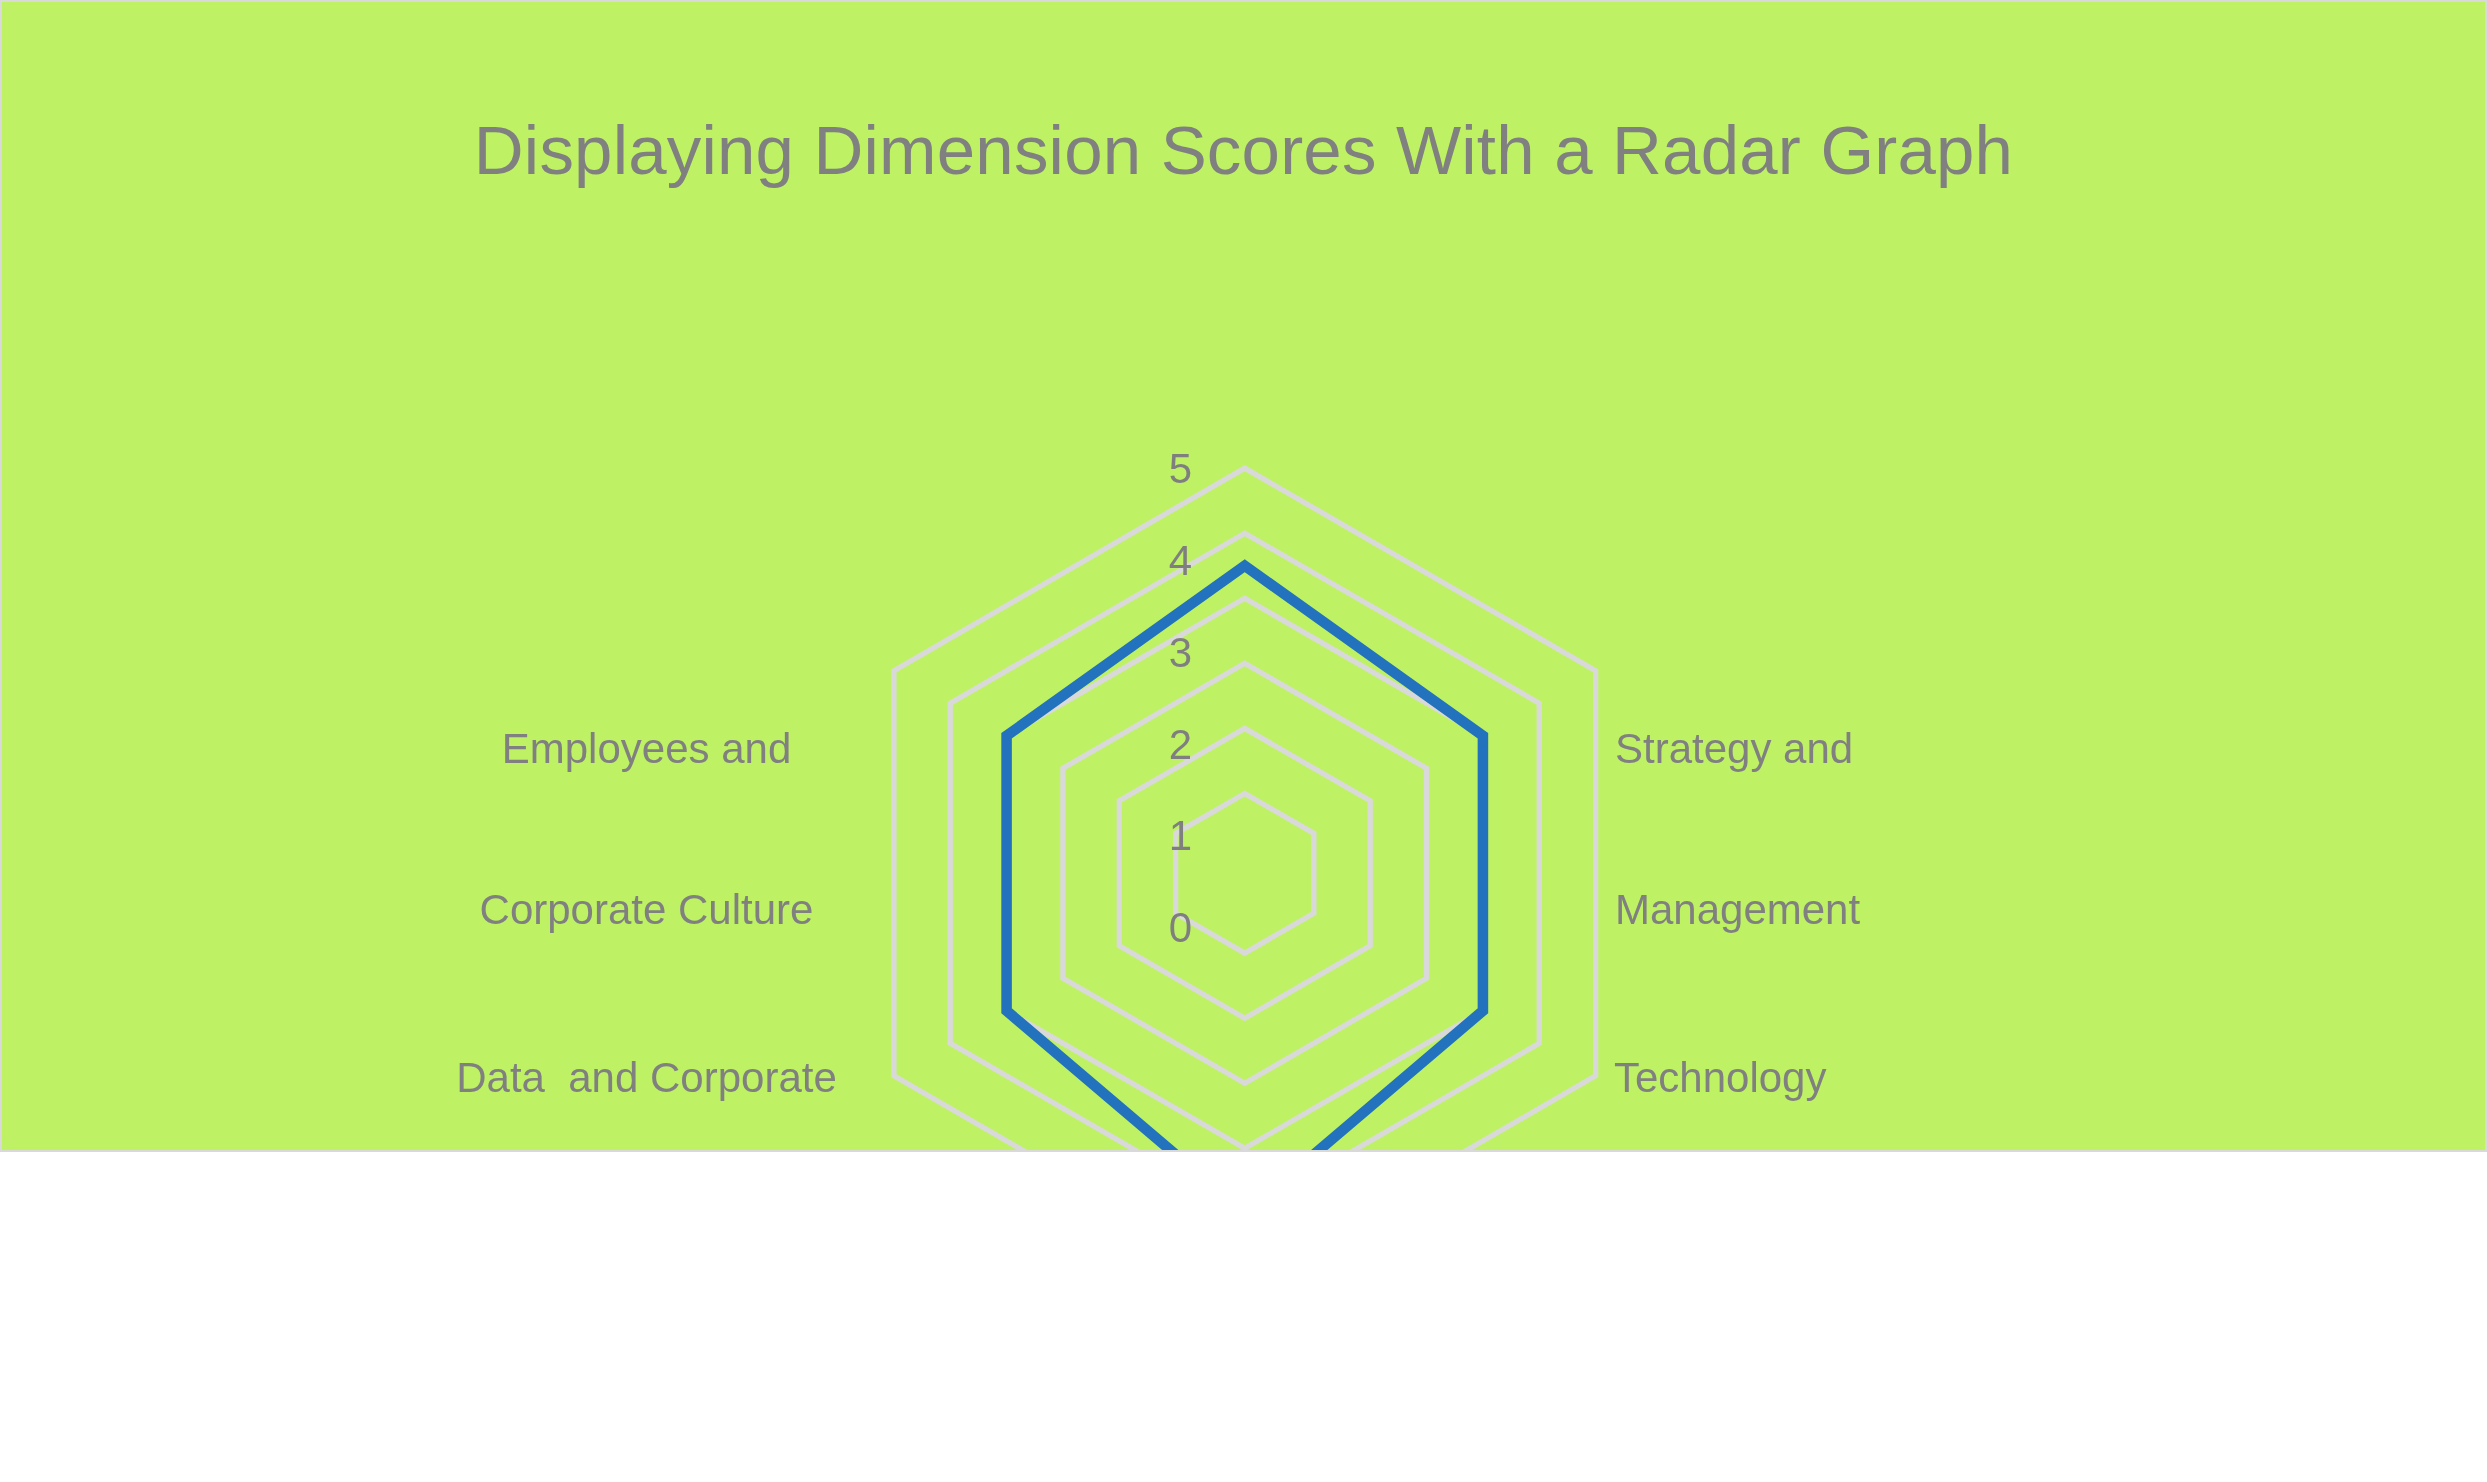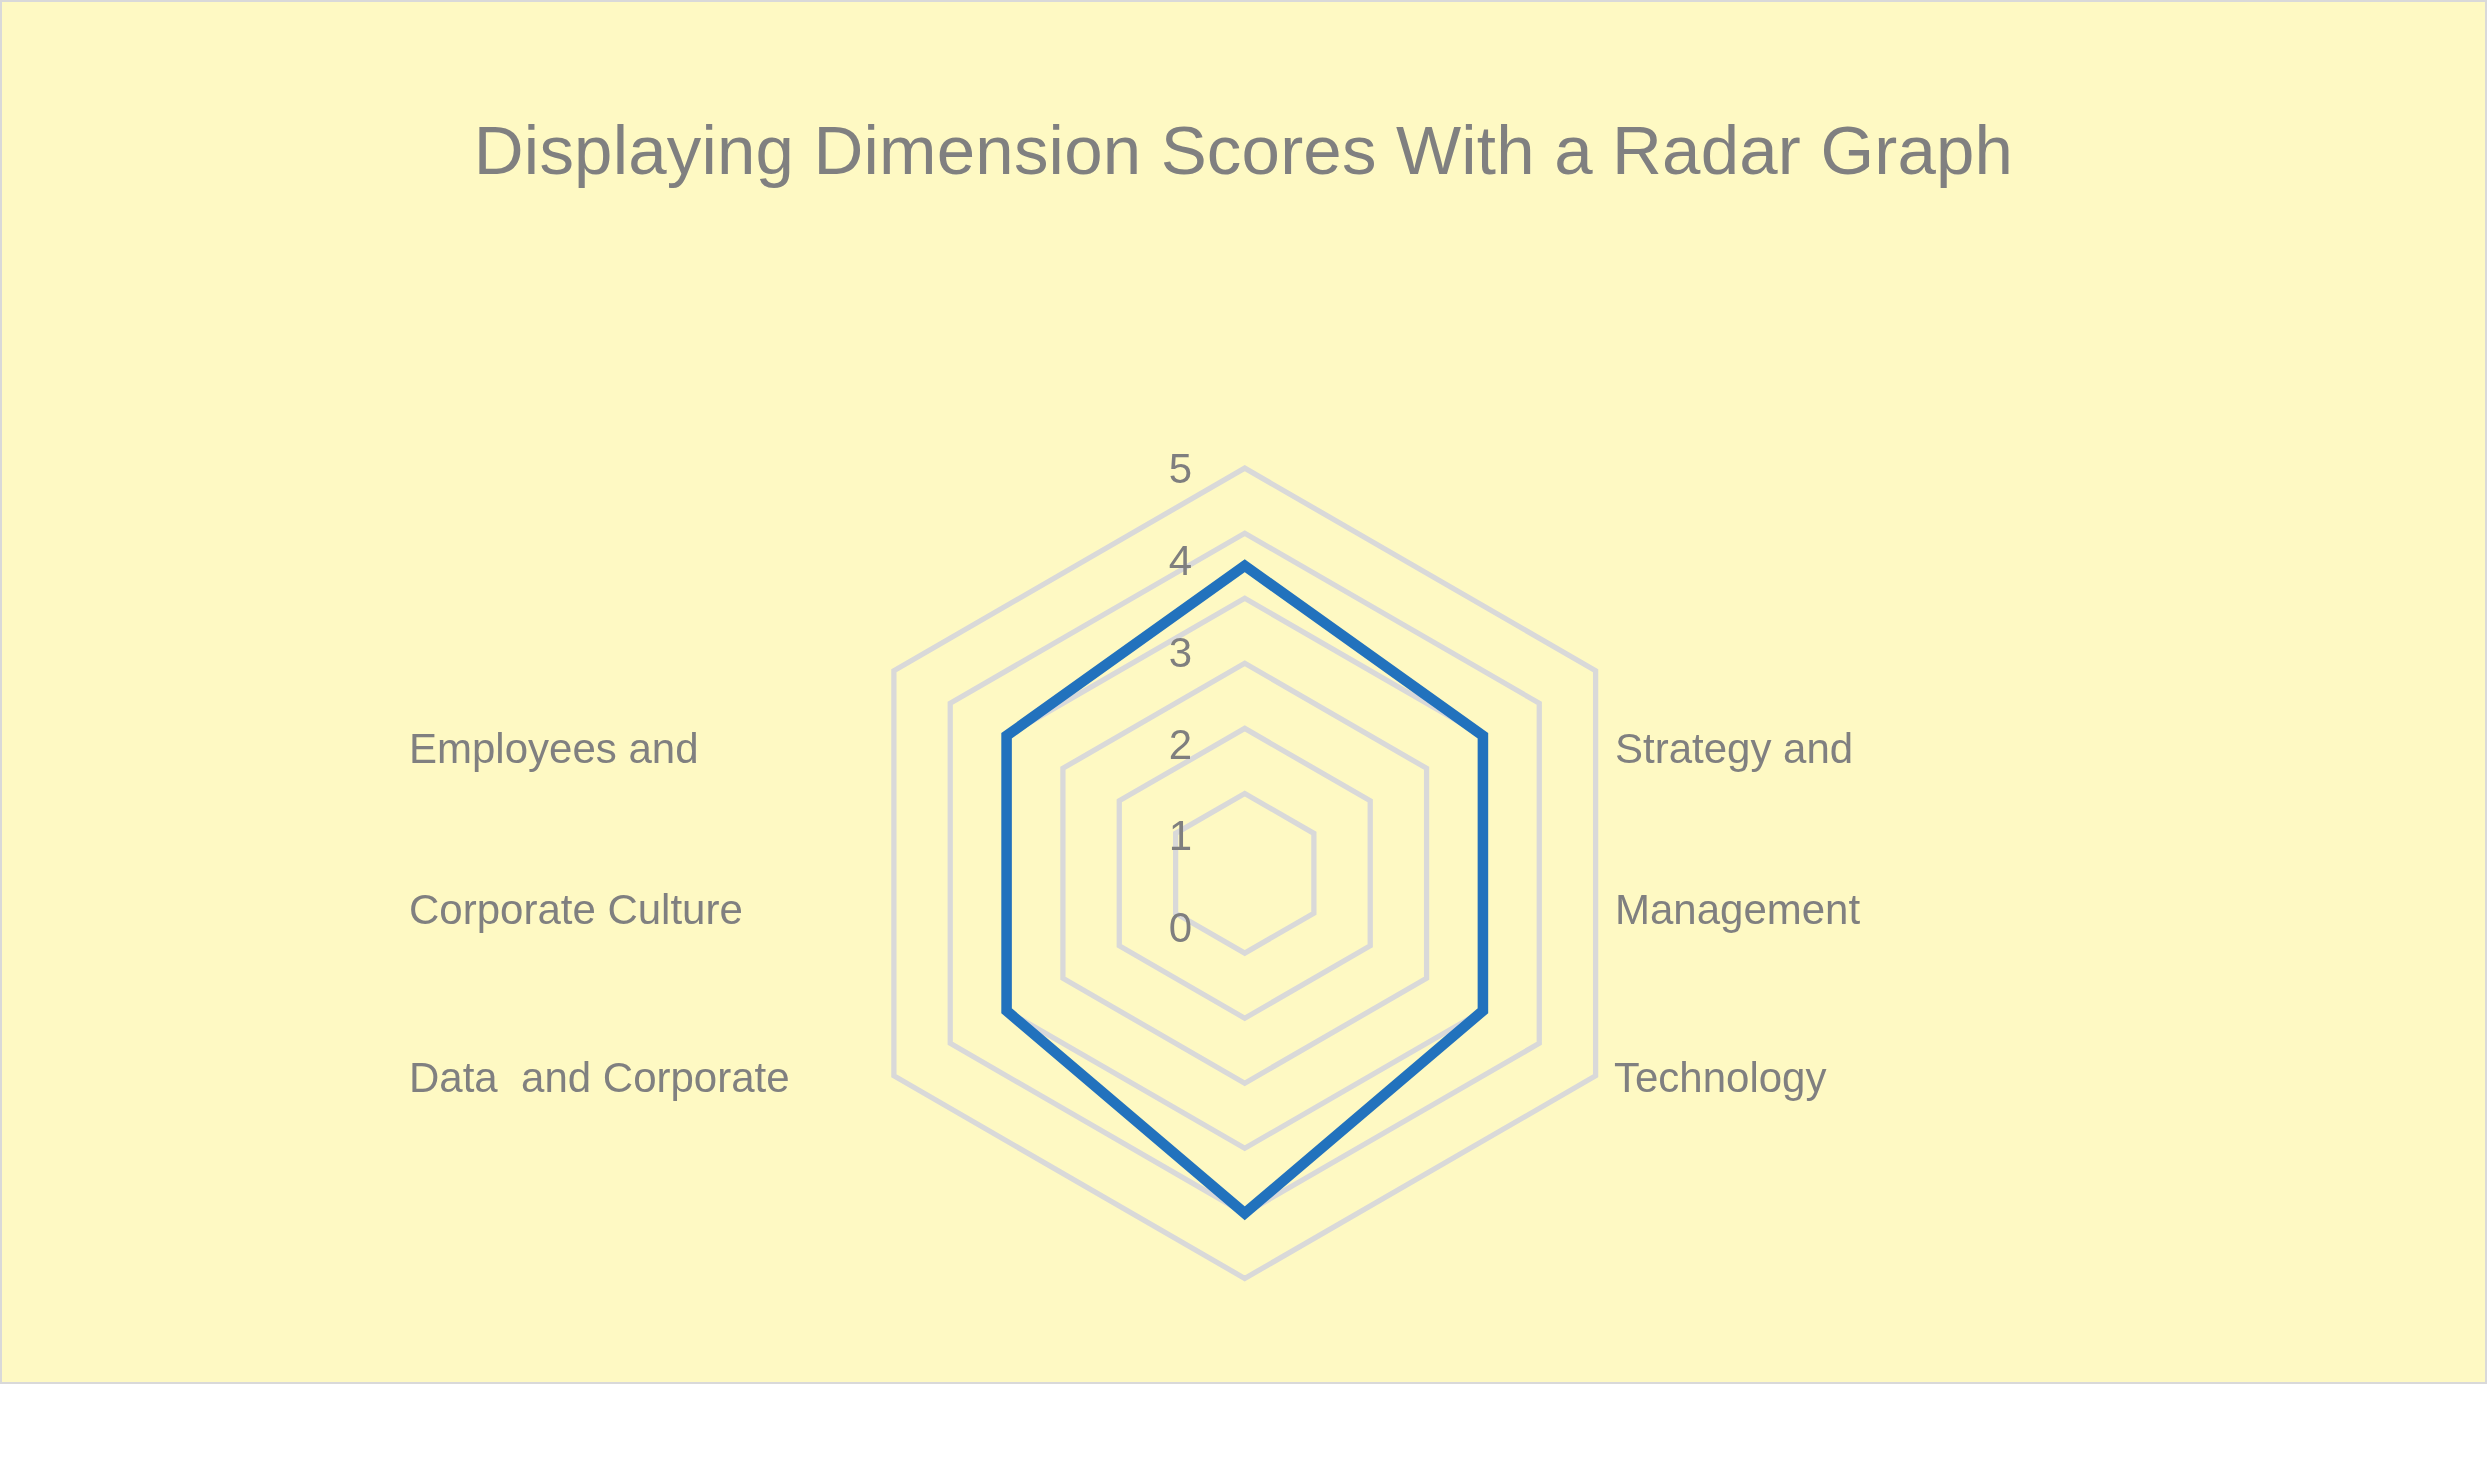--- a/index.html
+++ b/index.html
@@ -5,22 +5,22 @@
 <style>
   html,body{margin:0;padding:0;background:#ffffff;}
   body{
     font-family:"Liberation Sans", sans-serif;
     width:2487px;height:1482px;
     -webkit-font-smoothing:antialiased;
   }
   #chart-card{
     position:relative;
     box-sizing:border-box;
-    width:2487px;height:1384px;
-    background:#fef9c3;
+    width:2487px;height:1152px;
+    background:#bef264;
     border:2.3px solid #d9d9d9;
     overflow:hidden;
   }
   #chart-title{
     position:absolute;
     left:0;right:0;top:113px;
     text-align:center;
     font-size:69px;
     font-weight:400;
     color:#808080;
@@ -35,21 +35,21 @@
   svg#radar-svg{display:block;width:2487px;height:1482px;}
 
   .axis-label{
     position:absolute;
     color:#808080;
     font-size:42px;
     line-height:1.28;
     white-space:pre;
   }
   .axis-label.center{text-align:center;}
-  .axis-label.right{text-align:left;}
+  .axis-label.right{text-align:center;}
   .axis-label.left{text-align:left;}
 
   .tick-label{
     position:absolute;
     color:#7f7f7f;
     font-size:42px;
     line-height:1;
     text-align:right;
     white-space:pre;
   }

